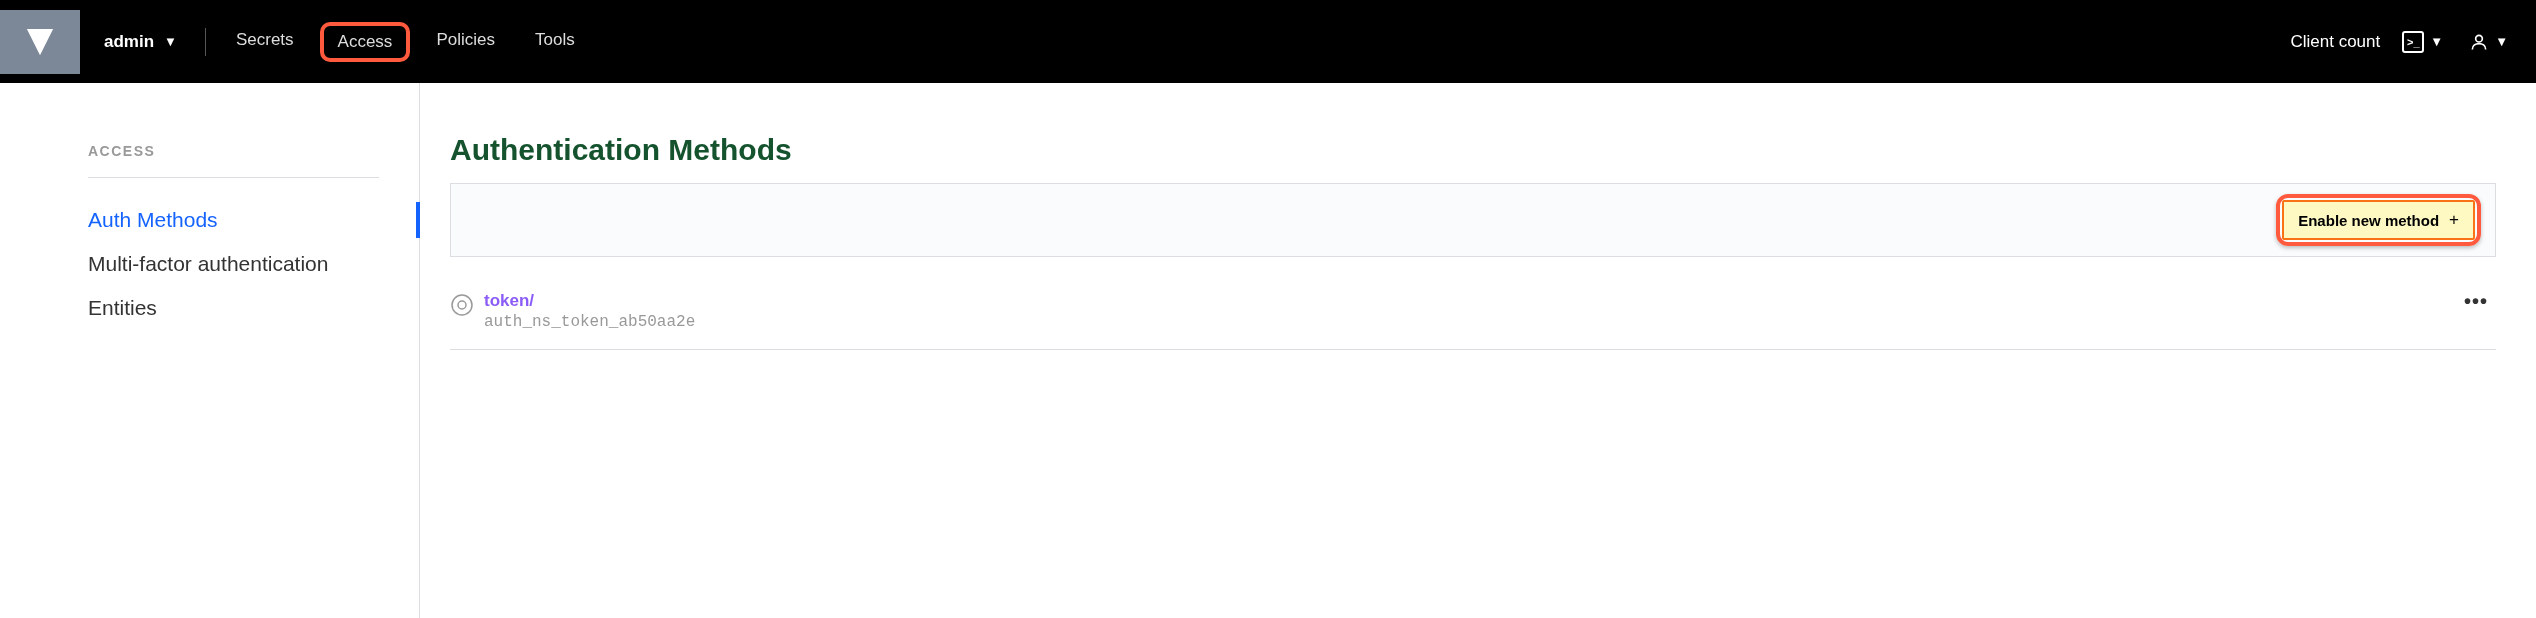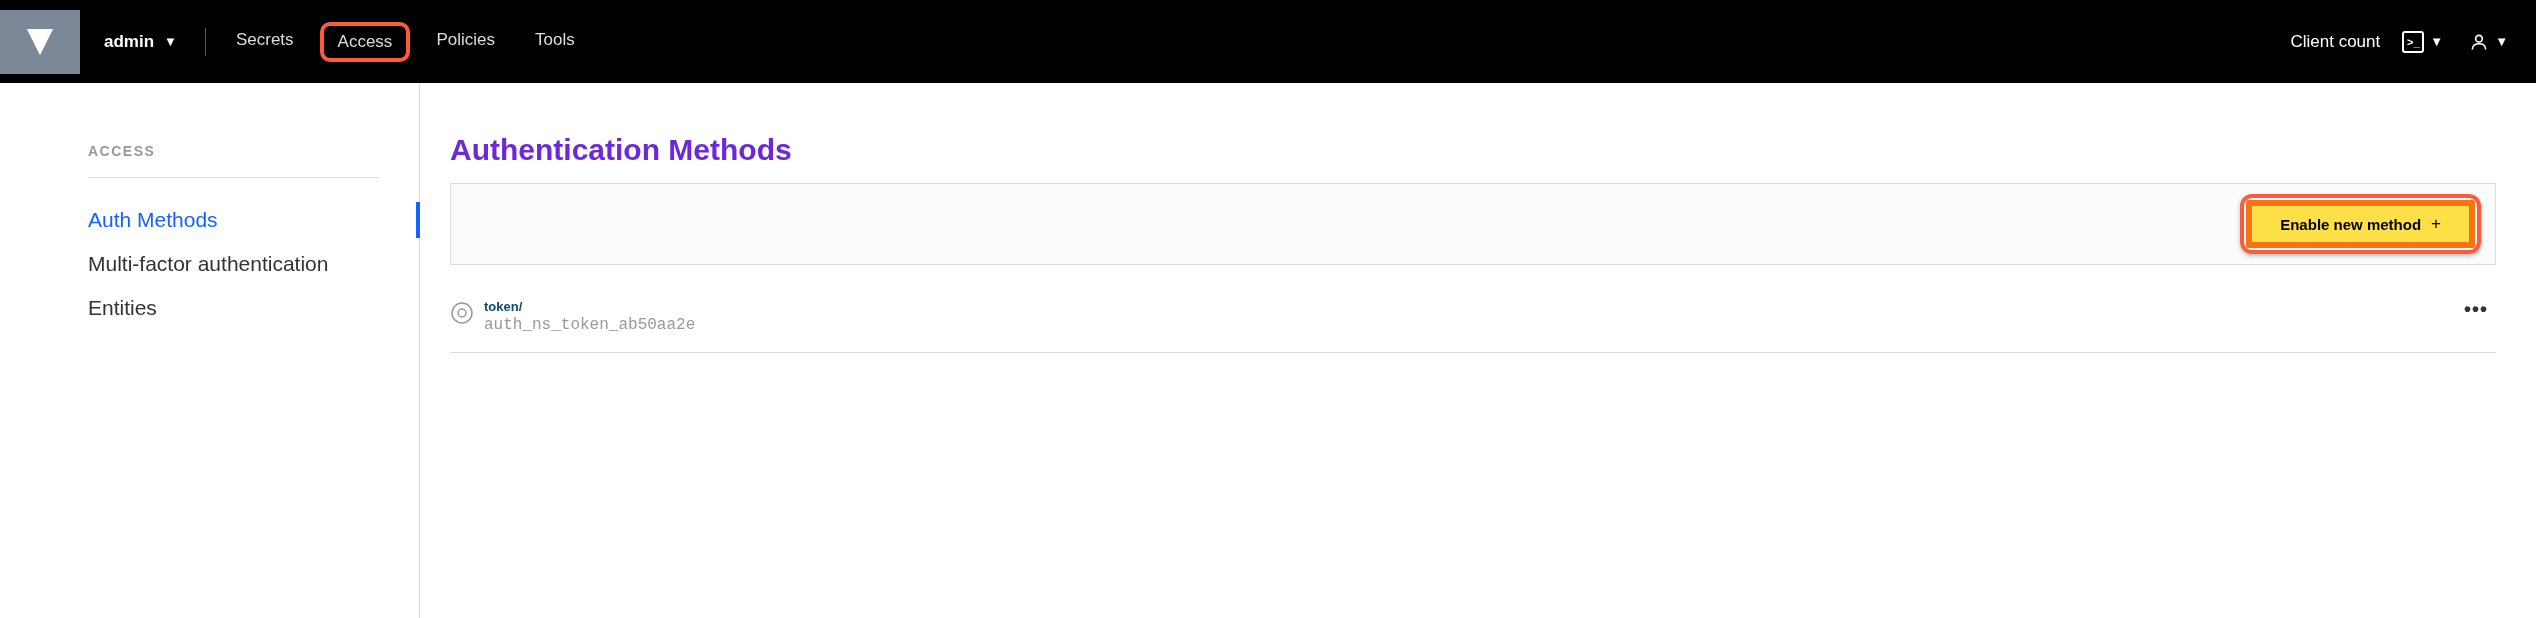--- a/index.html
+++ b/index.html
@@ -146,36 +146,36 @@
     }
     
     .main {
       flex: 1;
       padding: 50px 40px 0 30px;
     }
     
     .page-title {
       font-size: 30px;
       font-weight: 700;
-      color: #6d28d9;
+      color: #14532d;
       margin-bottom: 16px;
     }
     
     .action-bar {
       border: 1px solid #dcdde0;
       background: #fafbfc;
       padding: 10px 14px;
       display: flex;
       justify-content: flex-end;
     }
     
     .enable-btn {
-      border: 6px solid #f97316;
-      background: #fde047;
-      padding: 8px 28px;
+      border: 2px solid #f97316;
+      background: #fef9c3;
+      padding: 8px 14px;
       font-size: 15px;
       font-weight: 600;
       display: flex;
       align-items: center;
       gap: 10px;
       cursor: pointer;
       border-radius: 2px;
     }
     
     .highlight-box {
@@ -207,23 +207,23 @@
       margin-right: 10px;
       margin-top: 2px;
       color: #999;
     }
     
     .method-info {
       flex: 1;
     }
     
     .method-name {
-      font-size: 13px;
+      font-size: 17px;
       font-weight: 700;
-      color: #0c4a6e;
+      color: #8b5cf6;
     }
     
     .method-id {
       font-size: 16px;
       color: #999;
       font-family: 'SFMono-Regular', Consolas, 'Liberation Mono', Menlo, monospace;
       margin-top: 2px;
     }
     
     .more-dots {

